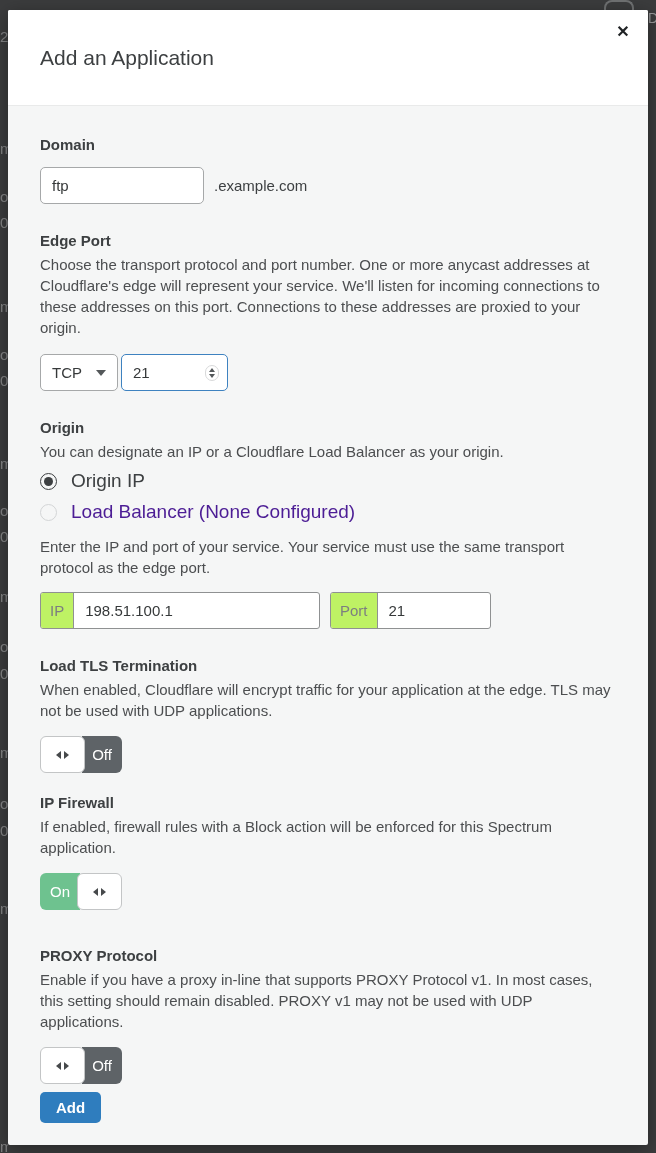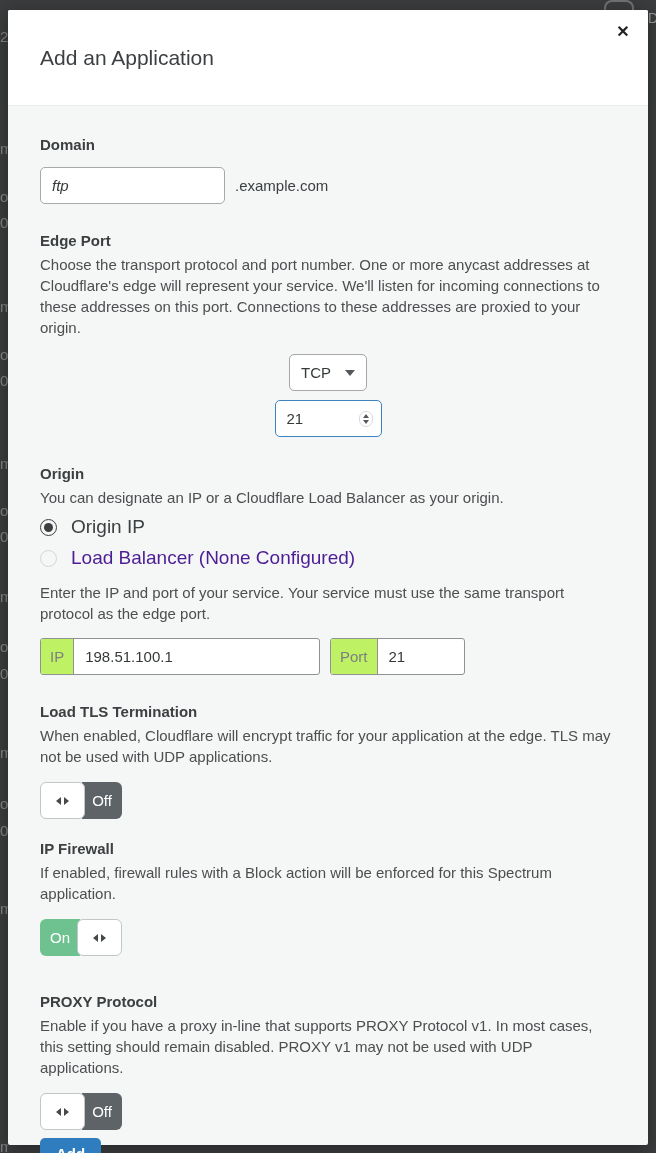--- a/index.html
+++ b/index.html
@@ -48,24 +48,24 @@
   .desc { font-size:15px; color:#4c4e50; line-height:21px; margin-top:3px; }
   .section { margin-top:26px; }
 
   
   .text-input {
     height:37px; box-sizing:border-box; border:1px solid #a6a8a9; border-radius:5px;
     background:#fff; font-family:"Liberation Sans",sans-serif; font-size:15px;
     color:#36393a; padding:0 11px; outline:none;
   }
   .domain-row { margin-top:12px; display:flex; align-items:center; }
-  .domain-input { width:185px;font-style:italic; }
+  .domain-input { width:164px; }
   .domain-suffix { margin-left:10px; font-size:15px; color:#3d4042; }
 
-  .controls-row { margin-top:16px; display:flex; align-items:center; gap:9px;flex-direction:column; }
+  .controls-row { margin-top:16px; display:flex; align-items:center; gap:3px; }
   .select {
     width:78px; height:37px; box-sizing:border-box; border:1px solid #a6a8a9;
     border-radius:5px; background:#fff; display:flex; align-items:center;
     padding:0 11px; font-size:15px; color:#36393a; cursor:pointer; justify-content:space-between;
   }
   .chevron-down {
     width:0; height:0; border-left:5px solid transparent; border-right:5px solid transparent;
     border-top:6px solid #54585a;
   }
   .number-wrap {
@@ -102,21 +102,21 @@
   .input-group .prefix {
     background:#bef264; color:#7c7e80; font-size:15px; display:flex; align-items:center;
     padding:0 9px; border-right:1px solid #8f9192;
   }
   .input-group input {
     border:none; outline:none; font-family:"Liberation Sans",sans-serif; font-size:15px;
     color:#36393a; padding:0 11px; background:transparent;
   }
   .ip-group { width:280px; }
   .ip-group input { width:100%; }
-  .port-group { width:135px; }
+  .port-group { width:161px; }
   .port-group input { width:100%; }
 
   
   .toggle { margin-top:15px; display:inline-flex; height:37px; border-radius:6px; cursor:pointer; }
   .toggle .state {
     width:40px; display:flex; align-items:center; justify-content:center;
     color:#fff; font-size:15px;
   }
   .toggle.off .state { background:#5e6367; border-radius:0 6px 6px 0; }
   .toggle.on  .state { background:#6ec28f; border-radius:6px 0 0 6px; }

